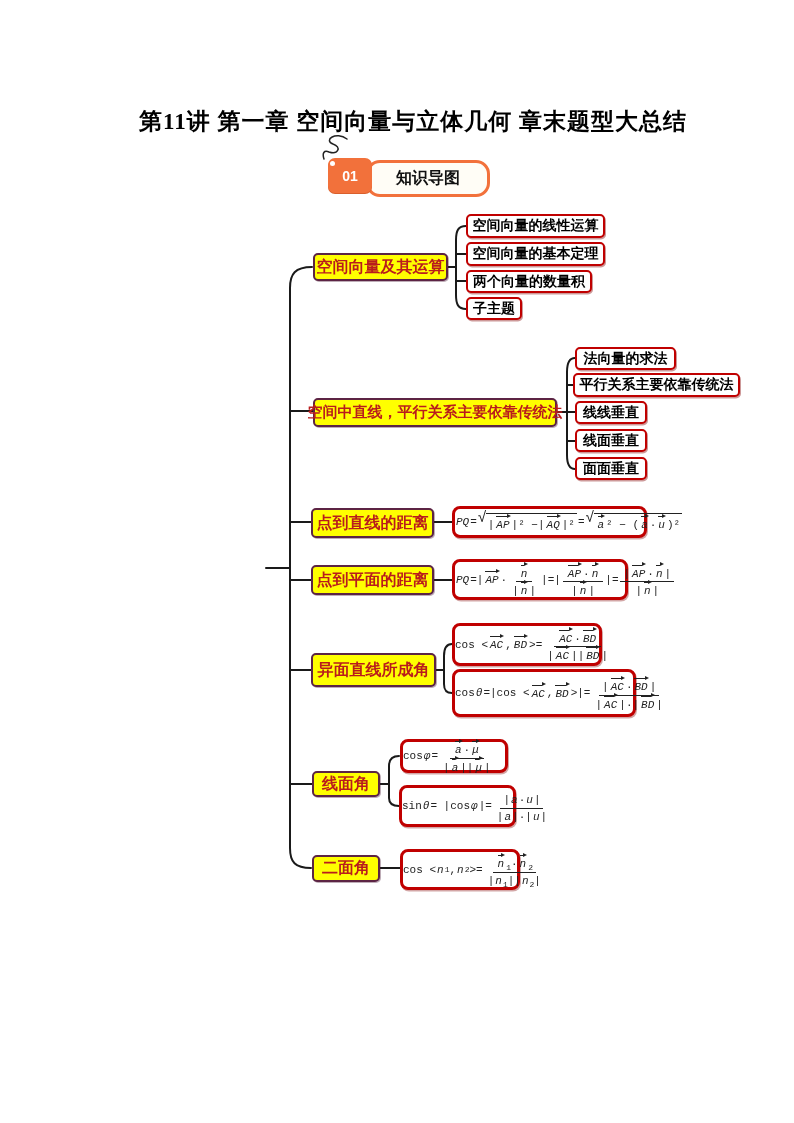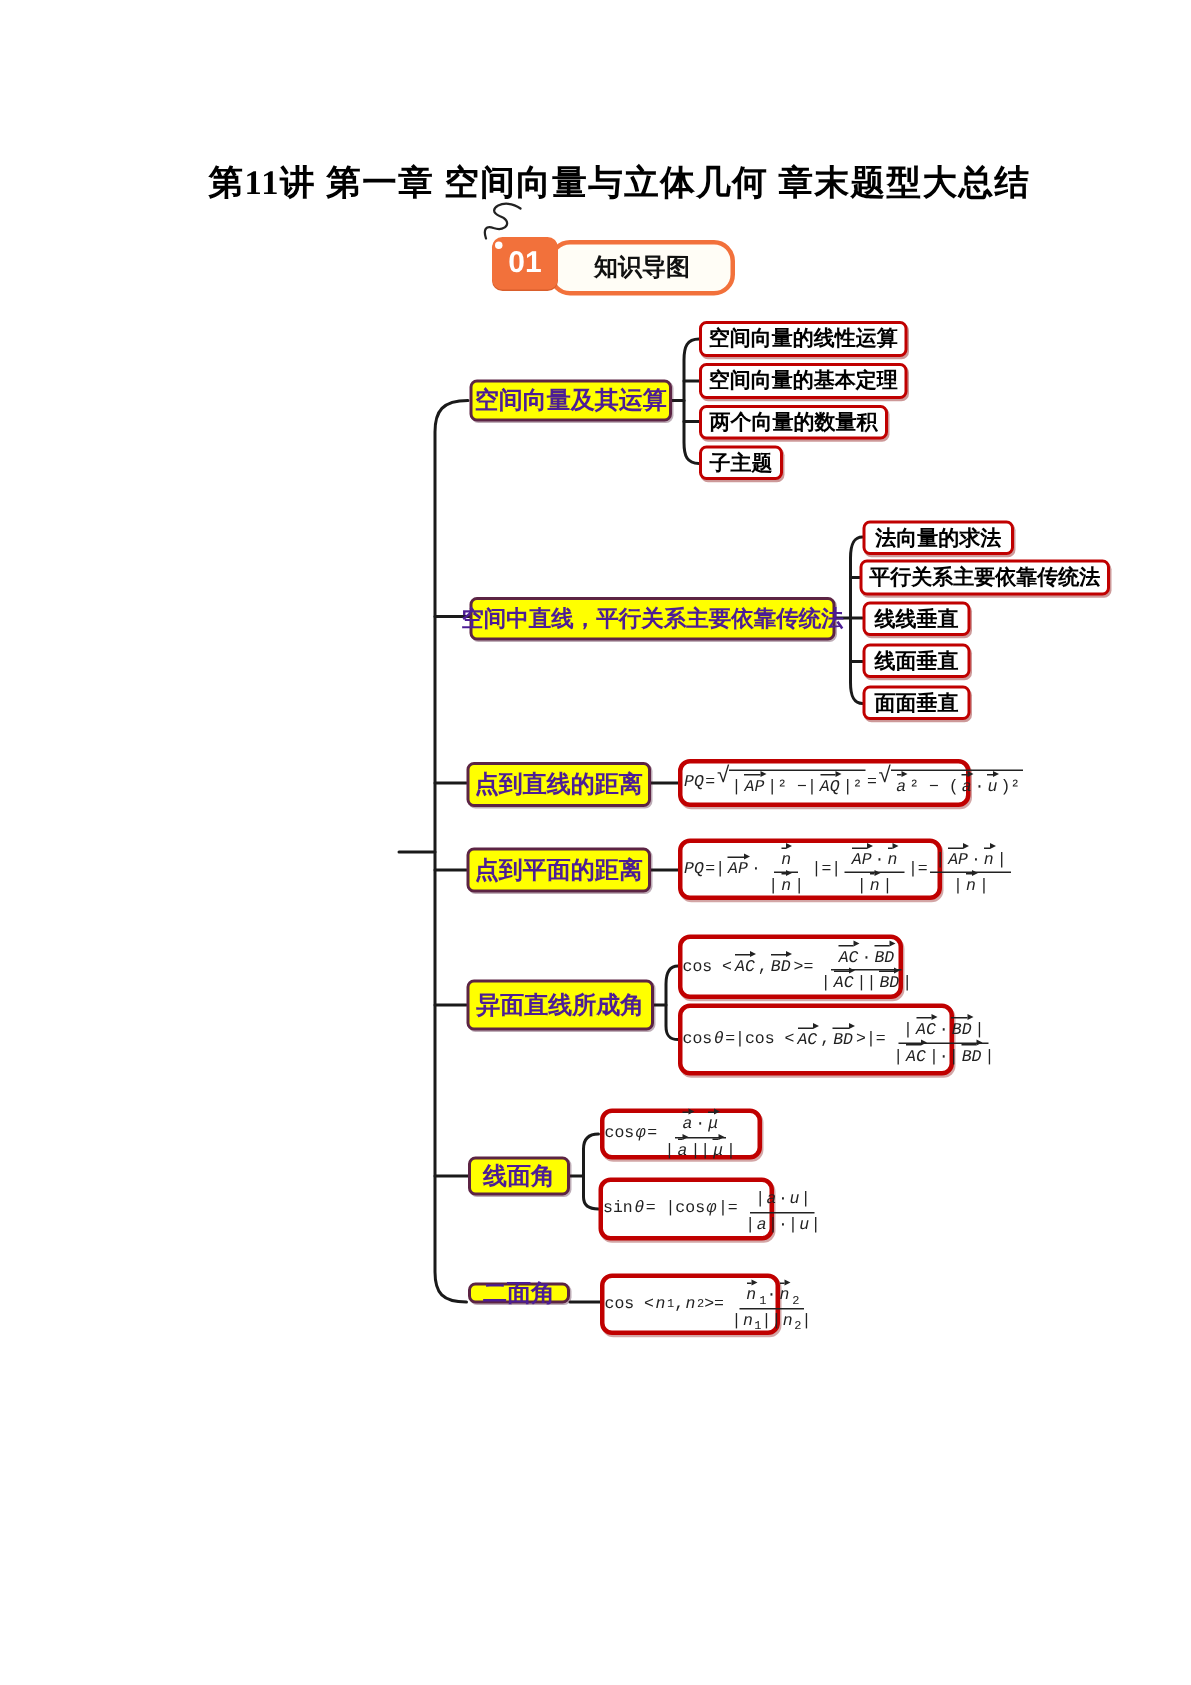--- a/index.html
+++ b/index.html
@@ -7,34 +7,34 @@
   .page{position:absolute;left:0;top:0;width:794px;height:1123px;background:#fff;}
 
   .title{position:absolute;left:0;top:90px;width:100%;text-align:center;
          font-family:"Liberation Serif","DejaVu Serif",serif;
          font-weight:bold;font-size:23px;color:#000000;letter-spacing:1px;margin:16px;}
 
   
   .badge{position:absolute;left:310px;top:134px;width:200px;height:62px;}
   .badge .doodle{position:absolute;left:0;top:0;}
   .badge-num{position:absolute;left:18px;top:24px;width:44px;height:35px;background:#F2713B;
-             border-radius:7px;color:#fff;font-weight:bold;font-size:20px;display:flex;
+             border-radius:7px;color:#fff;font-weight:bold;font-size:14px;display:flex;
              align-items:center;justify-content:center;z-index:2;box-shadow:0 1px 0 #d95f2c;}
   .badge-dot{position:absolute;left:20px;top:27px;width:5px;height:5px;border-radius:50%;background:#fff;z-index:3;}
   .badge-pill{position:absolute;left:56px;top:26px;width:118px;height:31px;background:#FFFDF6;
               border:3px solid #F2713B;border-radius:14px;display:flex;align-items:center;
               justify-content:center;font-weight:bold;font-size:16px;color:#111;z-index:1;}
 
   
   .map-svg{position:absolute;left:0;top:0;pointer-events:none;}
   .node{position:absolute;display:flex;align-items:center;justify-content:center;box-sizing:border-box;white-space:nowrap;}
   .root{background:linear-gradient(180deg,#6FA9E6,#4489D6);border:2px solid #2B6CB8;border-radius:8px;
         color:#fff;font-weight:bold;font-size:18px;text-shadow:0 1px 1px rgba(0,0,0,.35);letter-spacing:1px;}
   .topic{background:#FFFF00;border:2.5px solid #5C2444;border-radius:5px;font-weight:bold;
-         font-size:16px;color:#4c1d95;box-shadow:1px 1px 0 rgba(70,20,50,.35);}
+         font-size:16px;color:#b91c1c;box-shadow:1px 1px 0 rgba(70,20,50,.35);}
   .leaf{background:#fff;border:2.5px solid #C00000;border-radius:5px;font-weight:bold;
         font-size:14px;color:#000;box-shadow:1px 1.5px 0 rgba(130,0,0,.4);padding:0 3px;}
   .fbox{background:#fff;border:3px solid #C00000;border-radius:8px;box-shadow:1px 1.5px 0 rgba(130,0,0,.35);}
 
   
   .math{font-family:Liberation Mono, monospace;font-size:11px;color:#222;
         display:flex;align-items:center;width:100%;height:100%;font-style:normal;}
   .math i{font-style:italic;margin:0 1px;}
   .v{position:relative;display:inline-block;font-style:italic;margin:0 2px;padding-top:1px;}
   .v::before{content:"";position:absolute;left:0;right:3px;top:-2px;border-top:1px solid #222;}
@@ -92,21 +92,21 @@
     </g>
   </svg>
 
 
   <div class="node topic" style="left:313px;top:253px;width:135px;height:28px;">空间向量及其运算</div>
   <div class="node topic" style="left:313px;top:398px;width:244px;height:29px;font-size:15px;">空间中直线，平行关系主要依靠传统法</div>
   <div class="node topic" style="left:311px;top:508px;width:123px;height:30px;">点到直线的距离</div>
   <div class="node topic" style="left:311px;top:565px;width:123px;height:30px;">点到平面的距离</div>
   <div class="node topic" style="left:311px;top:653px;width:125px;height:34px;">异面直线所成角</div>
   <div class="node topic" style="left:312px;top:771px;width:68px;height:26px;">线面角</div>
-  <div class="node topic" style="left:312px;top:855px;width:68px;height:14px;">二面角</div>
+  <div class="node topic" style="left:312px;top:855px;width:68px;height:27px;">二面角</div>
 
   <div class="node leaf" style="left:466px;top:214px;width:139px;height:24px;">空间向量的线性运算</div>
   <div class="node leaf" style="left:466px;top:242px;width:139px;height:24px;">空间向量的基本定理</div>
   <div class="node leaf" style="left:466px;top:270px;width:126px;height:23px;">两个向量的数量积</div>
   <div class="node leaf" style="left:466px;top:297px;width:56px;height:23px;">子主题</div>
 
   <div class="node leaf" style="left:575px;top:347px;width:101px;height:23px;">法向量的求法</div>
   <div class="node leaf" style="left:573px;top:373px;width:167px;height:24px;">平行关系主要依靠传统法</div>
   <div class="node leaf" style="left:575px;top:401px;width:72px;height:23px;">线线垂直</div>
   <div class="node leaf" style="left:575px;top:429px;width:72px;height:23px;">线面垂直</div>

